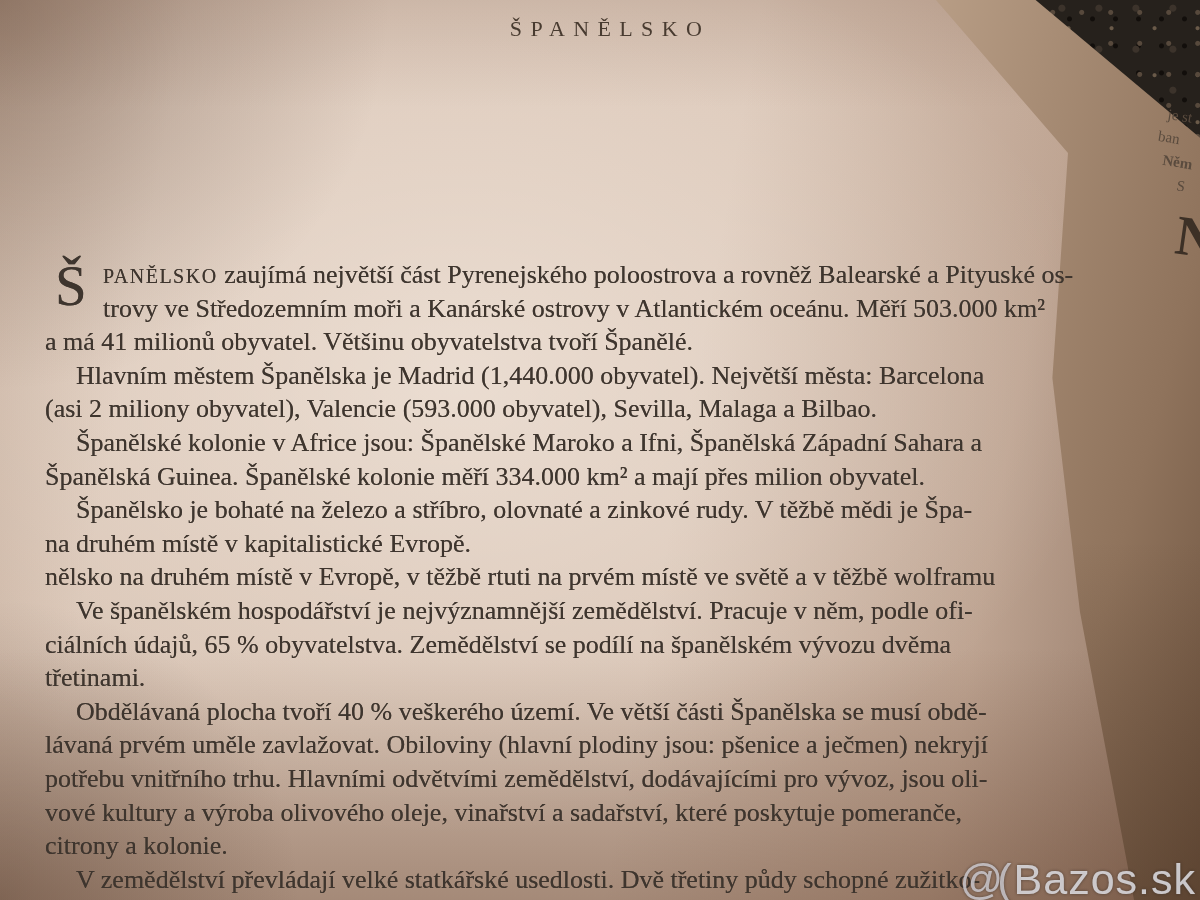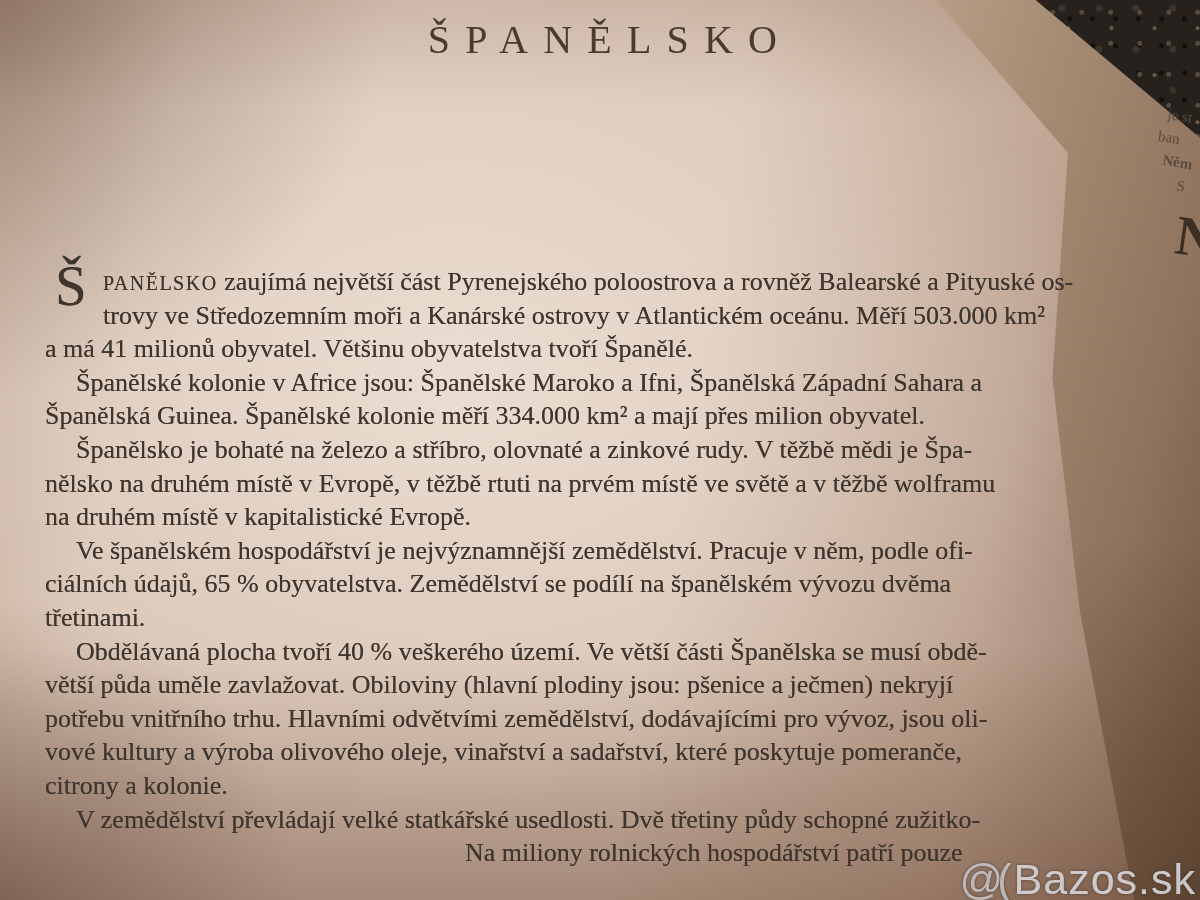--- a/index.html
+++ b/index.html
@@ -48,31 +48,31 @@
       radial-gradient(circle at 0% 100%, rgba(60,35,20,.35), transparent 20%),
       radial-gradient(ellipse at 38% 42%, rgba(255,249,242,.45), transparent 62%),
       linear-gradient(to bottom, rgba(110,75,55,.18) 0%, rgba(0,0,0,0) 12%, rgba(0,0,0,0) 72%, rgba(95,60,40,.42) 100%),
       linear-gradient(100deg, rgba(120,85,60,.22) 0%, rgba(0,0,0,0) 14%, rgba(0,0,0,0) 56%, rgba(120,80,55,.28) 80%, rgba(85,52,33,.55) 97%),
       linear-gradient(#dcc8b9,#d7c2b2);
     filter: drop-shadow(5px 0 7px rgba(25,12,4,.55));
   }
   .page-title{
     position:absolute; left:90px; top:16px; width:1040px;
     text-align:center;
-    font-size:40px; letter-spacing:.38em; color:#483b30;
+    font-size:22px; letter-spacing:.38em; color:#483b30;
     white-space:nowrap;
   }
   .body-text{
     position:absolute; left:45px; top:258px; width:1075px;
     color:#3e352e;
     text-shadow: 0 0 .6px rgba(62,53,46,.75);
   }
   .para{position:relative; margin:0; padding:0;}
   .line{
-    height:33.6px; font-size:26px; line-height:48px;
+    height:33.6px; font-size:26px; line-height:33px;
     white-space:nowrap; overflow:visible;
   }
   .ind{text-indent:31px;}
   .dropcap{
     position:absolute; left:10px; top:-2px;
     font-size:57px; line-height:60px; color:#3e352e;
   }
   .pf{margin-left:58px;}
   .lead-caps{font-size:20px; letter-spacing:1.5px;}
   .cut-line{padding-left:420px;}
@@ -106,41 +106,45 @@
 
   <div class="body-text">
 
     <div class="para">
       <span class="dropcap">Š</span>
       <div class="line pf"><span class="lead-caps">PANĚLSKO</span><span> zaujímá největší část Pyrenejského poloostrova a rovněž Balearské a Pityuské os-</span></div>
       <div class="line pf">trovy ve Středozemním moři a Kanárské ostrovy v Atlantickém oceánu. Měří 503.000 km²</div>
       <div class="line">a má 41 milionů obyvatel. Většinu obyvatelstva tvoří Španělé.</div>
     </div>
 
+    <div class="para">
+      <div class="line ind">Hlavním městem Španělska je Madrid (1,440.000 obyvatel). Největší města: Barcelona</div>
+      <div class="line">(asi 2 miliony obyvatel), Valencie (593.000 obyvatel), Sevilla, Malaga a Bilbao.</div>
+    </div>
 
     <div class="para">
       <div class="line ind">Španělské kolonie v Africe jsou: Španělské Maroko a Ifni, Španělská Západní Sahara a</div>
       <div class="line">Španělská Guinea. Španělské kolonie měří 334.000 km² a mají přes milion obyvatel.</div>
     </div>
 
     <div class="para">
       <div class="line ind">Španělsko je bohaté na železo a stříbro, olovnaté a zinkové rudy. V těžbě mědi je Špa-</div>
+      <div class="line">na druhém místě v kapitalistické Evropě.</div>
       <div class="line">nělsko na druhém místě v Evropě, v těžbě rtuti na prvém místě ve světě a v těžbě wolframu</div>
-      <div class="line">na druhém místě v kapitalistické Evropě.</div>
     </div>
 
     <div class="para">
       <div class="line ind">Ve španělském hospodářství je nejvýznamnější zemědělství. Pracuje v něm, podle ofi-</div>
       <div class="line">ciálních údajů, 65 % obyvatelstva. Zemědělství se podílí na španělském vývozu dvěma</div>
       <div class="line">třetinami.</div>
     </div>
 
     <div class="para">
       <div class="line ind">Obdělávaná plocha tvoří 40 % veškerého území. Ve větší části Španělska se musí obdě-</div>
-      <div class="line">větší půda uměle zavlažovat. Obiloviny (hlavní plodiny jsou: pšenice a ječmen) nekryjí</div>
+      <div class="line">lávaná prvém uměle zavlažovat. Obiloviny (hlavní plodiny jsou: pšenice a ječmen) nekryjí</div>
       <div class="line">potřebu vnitřního trhu. Hlavními odvětvími zemědělství, dodávajícími pro vývoz, jsou oli-</div>
       <div class="line">vové kultury a výroba olivového oleje, vinařství a sadařství, které poskytuje pomeranče,</div>
       <div class="line">citrony a kolonie.</div>
     </div>
 
     <div class="para">
       <div class="line ind">V zemědělství převládají velké statkářské usedlosti. Dvě třetiny půdy schopné zužitko-</div>
       <div class="line cut-line">Na miliony rolnických hospodářství patří pouze</div>
     </div>
 

